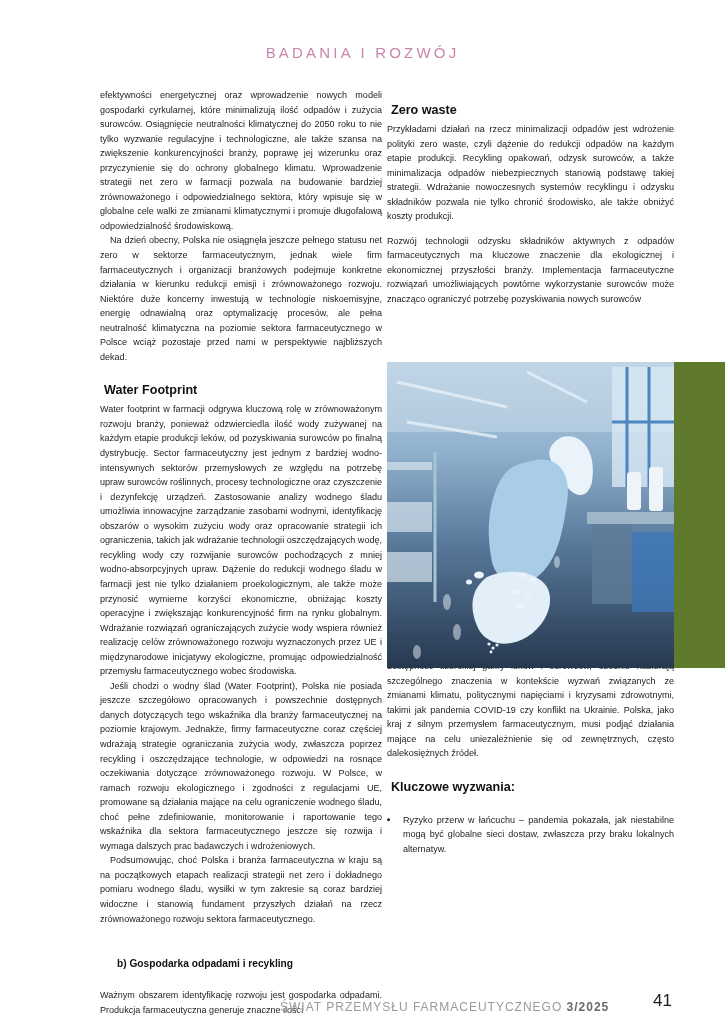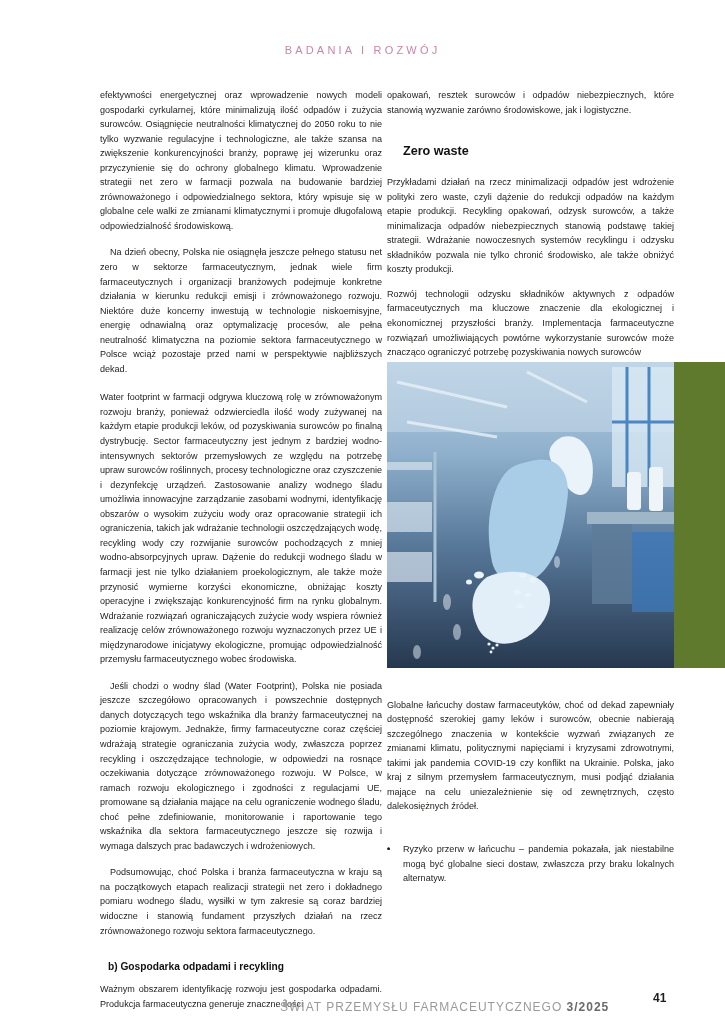--- a/index.html
+++ b/index.html
@@ -1,65 +1,66 @@
 <!DOCTYPE html>
 <html><head>
 <meta charset="utf-8">
 <style>
   html, body { margin: 0; padding: 0; background: #ffffff; }
   body { width: 725px; height: 1024px; position: relative; overflow: hidden;
          font-family: "Liberation Sans", sans-serif; color: #1d1d1b; }
   .running-head { position: absolute; top: 44px; left: 0; width: 725px; text-align: center;
-                  font-size: 11px; letter-spacing: 3.2px; color: #c985aa; }
+                  font-size: 15px; letter-spacing: 3.2px; color: #c985aa; }
   .col { position: absolute; font-size: 9.05px; line-height: 14.55px; text-align: justify; }
   .col-left { left: 100px; top: 88px; width: 282px; }
   .col-right { left: 387px; top: 88px; width: 287px; }
   .col p { margin: 0; }
-  .col p.indent { text-indent: 10px; margin-top: 12px; }
-  .col h2 { margin: 16px; font-size: 12.6px; line-height: 16px; font-weight: bold; color: #111; }
-  .col h3 { margin: 8px; font-size: 10.2px; line-height: 14px; font-weight: bold; color: #111; }
+  .col p.indent { text-indent: 10px; }
+  .col h2 { margin: 4px; font-size: 12.6px; line-height: 16px; font-weight: bold; color: #111; }
+  .col h3 { margin: 17px; font-size: 10.2px; line-height: 14px; font-weight: bold; color: #111; }
   .gap-s { height: 10px; }
   .gap-m { height: 14px; }
   .bullets { list-style: none; margin: 0; padding: 0; }
   .bullets li { position: relative; padding-left: 16px; }
   .bullets li .dot { position: absolute; left: 0; top: 0; }
   .photo { position: absolute; left: 387px; top: 362px; width: 287px; height: 306px; overflow: hidden;
            background: linear-gradient(180deg, #b6cfe3 0%, #8fb0cc 30%, #58789a 60%, #26384f 100%); }
   .green-band { position: absolute; left: 674px; top: 362px; width: 51px; height: 306px; background: #5f7a2c; }
   .footer { position: absolute; top: 1000px; left: 272px; font-size: 12px; letter-spacing: 1px; color: #9a9a9a; margin-left: 8px; }
   .footer b { color: #6a6a6a; }
-  .page-num { position: absolute; top: 991px; left: 653px; font-size: 12px; color: #1d1d1b; font-weight: bold; }
+  .page-num { position: absolute; top: 991px; left: 653px; font-size: 17px; color: #1d1d1b; }
 </style>
 </head>
 <body>
 
 <div class="running-head">BADANIA I ROZWÓJ</div>
 
 <div class="col col-left">
   <p>efektywności energetycznej oraz wprowadzenie nowych modeli gospodarki cyrkularnej, które minimalizują ilość odpadów i zużycia surowców. Osiągnięcie neutralności klimatycznej do 2050 roku to nie tylko wyzwanie regulacyjne i technologiczne, ale także szansa na zwiększenie konkurencyjności branży, poprawę jej wizerunku oraz przyczynienie się do ochrony globalnego klimatu. Wprowadzenie strategii net zero w farmacji pozwala na budowanie bardziej zrównoważonego i odpowiedzialnego sektora, który wpisuje się w globalne cele walki ze zmianami klimatycznymi i promuje długofalową odpowiedzialność środowiskową.</p>
   <p class="indent">Na dzień obecny, Polska nie osiągnęła jeszcze pełnego statusu net zero w sektorze farmaceutycznym, jednak wiele firm farmaceutycznych i organizacji branżowych podejmuje konkretne działania w kierunku redukcji emisji i zrównoważonego rozwoju. Niektóre duże koncerny inwestują w technologie niskoemisyjne, energię odnawialną oraz optymalizację procesów, ale pełna neutralność klimatyczna na poziomie sektora farmaceutycznego w Polsce wciąż pozostaje przed nami w perspektywie najbliższych dekad.</p>
   <div class="gap-m"></div>
+  <h2>Water Footprint</h2>
   <p> Water footprint w farmacji odgrywa kluczową rolę w zrównoważonym rozwoju branży, ponieważ odzwierciedla ilość wody zużywanej na każdym etapie produkcji leków, od pozyskiwania surowców po finalną dystrybucję. Sector farmaceutyczny jest jednym z bardziej wodno-intensywnych sektorów przemysłowych ze względu na potrzebę upraw surowców roślinnych, procesy technologiczne oraz czyszczenie i dezynfekcję urządzeń. Zastosowanie analizy wodnego śladu umożliwia innowacyjne zarządzanie zasobami wodnymi, identyfikację obszarów o wysokim zużyciu wody oraz opracowanie strategii ich ograniczenia, takich jak wdrażanie technologii oszczędzających wodę, recykling wody czy rozwijanie surowców pochodzących z mniej wodno-absorpcyjnych upraw. Dążenie do redukcji wodnego śladu w farmacji jest nie tylko działaniem proekologicznym, ale także może przynosić wymierne korzyści ekonomiczne, obniżając koszty operacyjne i zwiększając konkurencyjność firm na rynku globalnym. Wdrażanie rozwiązań ograniczających zużycie wody wspiera również realizację celów zrównoważonego rozwoju wyznaczonych przez UE i międzynarodowe inicjatywy ekologiczne, promując odpowiedzialność przemysłu farmaceutycznego wobec środowiska.</p>
   <p class="indent">Jeśli chodzi o wodny ślad (Water Footprint), Polska nie posiada jeszcze szczegółowo opracowanych i powszechnie dostępnych danych dotyczących tego wskaźnika dla branży farmaceutycznej na poziomie krajowym. Jednakże, firmy farmaceutyczne coraz częściej wdrażają strategie ograniczania zużycia wody, zwłaszcza poprzez recykling i oszczędzające technologie, w odpowiedzi na rosnące oczekiwania dotyczące zrównoważonego rozwoju. W Polsce, w ramach rozwoju ekologicznego i zgodności z regulacjami UE, promowane są działania mające na celu ograniczenie wodnego śladu, choć pełne zdefiniowanie, monitorowanie i raportowanie tego wskaźnika dla sektora farmaceutycznego jeszcze się rozwija i wymaga dalszych prac badawczych i wdrożeniowych.</p>
   <p class="indent">Podsumowując, choć Polska i branża farmaceutyczna w kraju są na początkowych etapach realizacji strategii net zero i dokładnego pomiaru wodnego śladu, wysiłki w tym zakresie są coraz bardziej widoczne i stanowią fundament przyszłych działań na rzecz zrównoważonego rozwoju sektora farmaceutycznego.</p>
   <div class="gap-m"></div>
   <h3>b) Gospodarka odpadami i recykling</h3>
   <p>Ważnym obszarem identyfikację rozwoju jest gospodarka odpadami. Produkcja farmaceutyczna generuje znaczne ilości</p>
 </div>
 
 <div class="col col-right">
-  <p>opakowań, resztek surowców i odpadów niebezpiecznych, które stanowią wyzwanie zarówno środowiskowe, jak i logistyczne.</p>
   <div class="gap-s"></div>
   <h2>Zero waste</h2>
   <p>Przykładami działań na rzecz minimalizacji odpadów jest wdrożenie polityki zero waste, czyli dążenie do redukcji odpadów na każdym etapie produkcji. Recykling opakowań, odzysk surowców, a także minimalizacja odpadów niebezpiecznych stanowią podstawę takiej strategii. Wdrażanie nowoczesnych systemów recyklingu i odzysku składników pozwala nie tylko chronić środowisko, ale także obniżyć koszty produkcji.</p>
   <div class="gap-s"></div>
   <p>Rozwój technologii odzysku składników aktywnych z odpadów farmaceutycznych ma kluczowe znaczenie dla ekologicznej i ekonomicznej przyszłości branży. Implementacja farmaceutyczne rozwiązań umożliwiających powtórne wykorzystanie surowców może znacząco ograniczyć potrzebę pozyskiwania nowych surowców</p>
   <div style="height: 338px;"></div>
   <p>Globalne łańcuchy dostaw farmaceutyków, choć od dekad zapewniały dostępność szerokiej gamy leków i surowców, obecnie nabierają szczególnego znaczenia w kontekście wyzwań związanych ze zmianami klimatu, politycznymi napięciami i kryzysami zdrowotnymi, takimi jak pandemia COVID-19 czy konflikt na Ukrainie. Polska, jako kraj z silnym przemysłem farmaceutycznym, musi podjąć działania mające na celu uniezależnienie się od zewnętrznych, często dalekosiężnych źródeł.</p>
   <div class="gap-m"></div>
+  <h2>Kluczowe wyzwania:</h2>
   <div class="gap-m"></div>
   <ul class="bullets">
     <li>
       <span class="dot">•</span>
     </li>
     <li>
       <span class="dot">•</span>
       <span>Ryzyko przerw w łańcuchu – pandemia pokazała, jak niestabilne mogą być globalne sieci dostaw, zwłaszcza przy braku lokalnych alternatyw.</span>
     </li>
   </ul>

